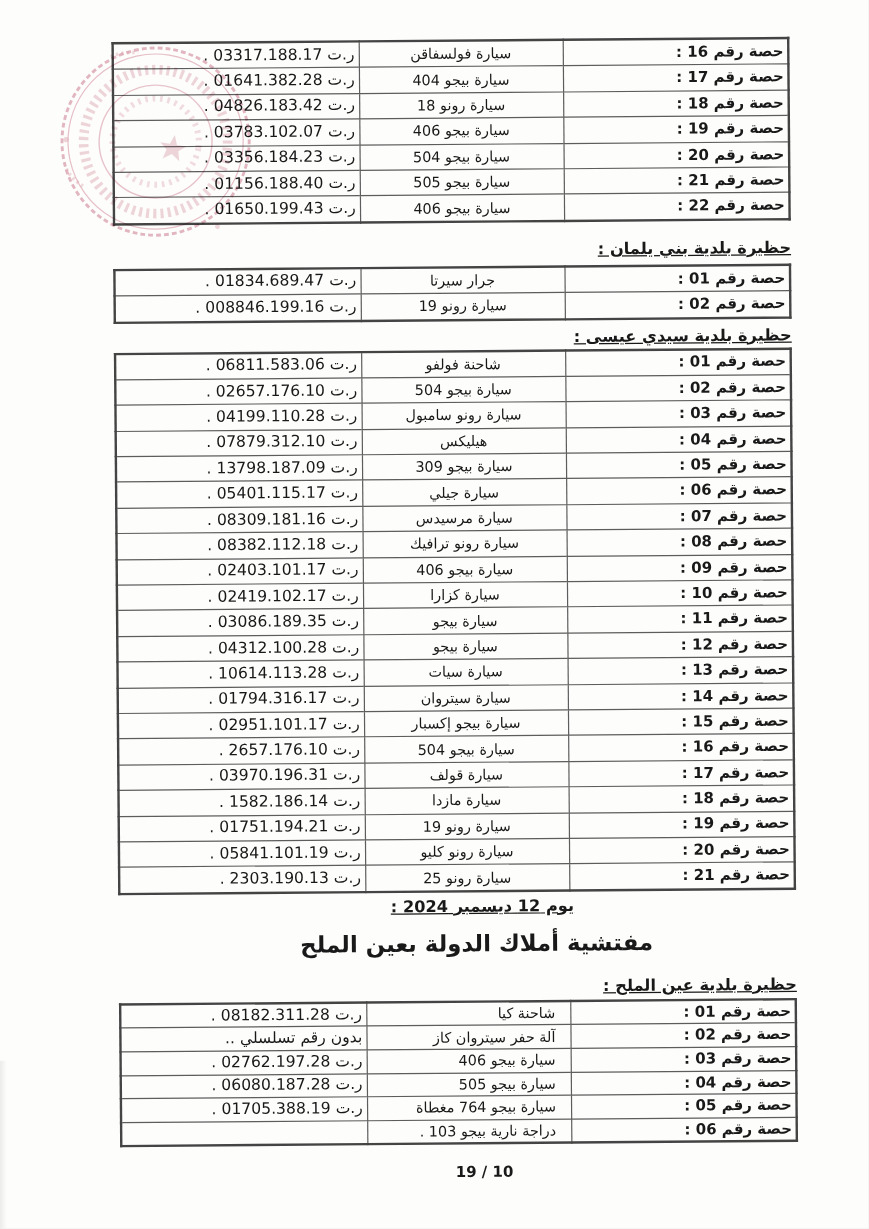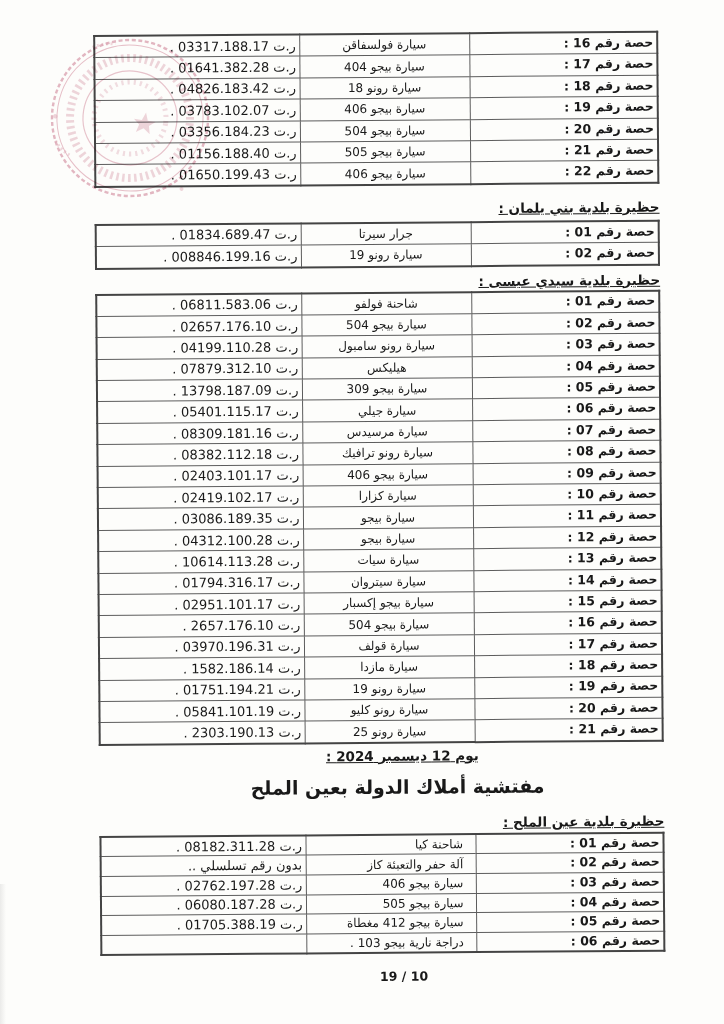--- a/index.html
+++ b/index.html
@@ -282,36 +282,36 @@
           <col class="c-reg">
         </colgroup>
       <tbody>
           <tr>
             <td class="lot">حصة رقم 01 :</td>
             <td class="desc">شاحنة كيا</td>
             <td class="reg">ر.ت 08182.311.28 .</td>
           </tr>
           <tr>
             <td class="lot">حصة رقم 02 :</td>
-            <td class="desc">آلة حفر والتعبئة كاز</td>
+            <td class="desc">آلة حفر سيتروان كاز</td>
             <td class="reg">بدون رقم تسلسلي ..</td>
           </tr>
           <tr>
             <td class="lot">حصة رقم 03 :</td>
             <td class="desc">سيارة بيجو 406</td>
             <td class="reg">ر.ت 02762.197.28 .</td>
           </tr>
           <tr>
             <td class="lot">حصة رقم 04 :</td>
             <td class="desc">سيارة بيجو 505</td>
             <td class="reg">ر.ت 06080.187.28 .</td>
           </tr>
           <tr>
             <td class="lot">حصة رقم 05 :</td>
-            <td class="desc">سيارة بيجو 412 مغطاة</td>
+            <td class="desc">سيارة بيجو 764 مغطاة</td>
             <td class="reg">ر.ت 01705.388.19 .</td>
           </tr>
           <tr>
             <td class="lot">حصة رقم 06 :</td>
             <td class="desc">دراجة نارية بيجو 103 .</td>
             <td class="reg"></td>
           </tr>
         </tbody>
     </table>
 

